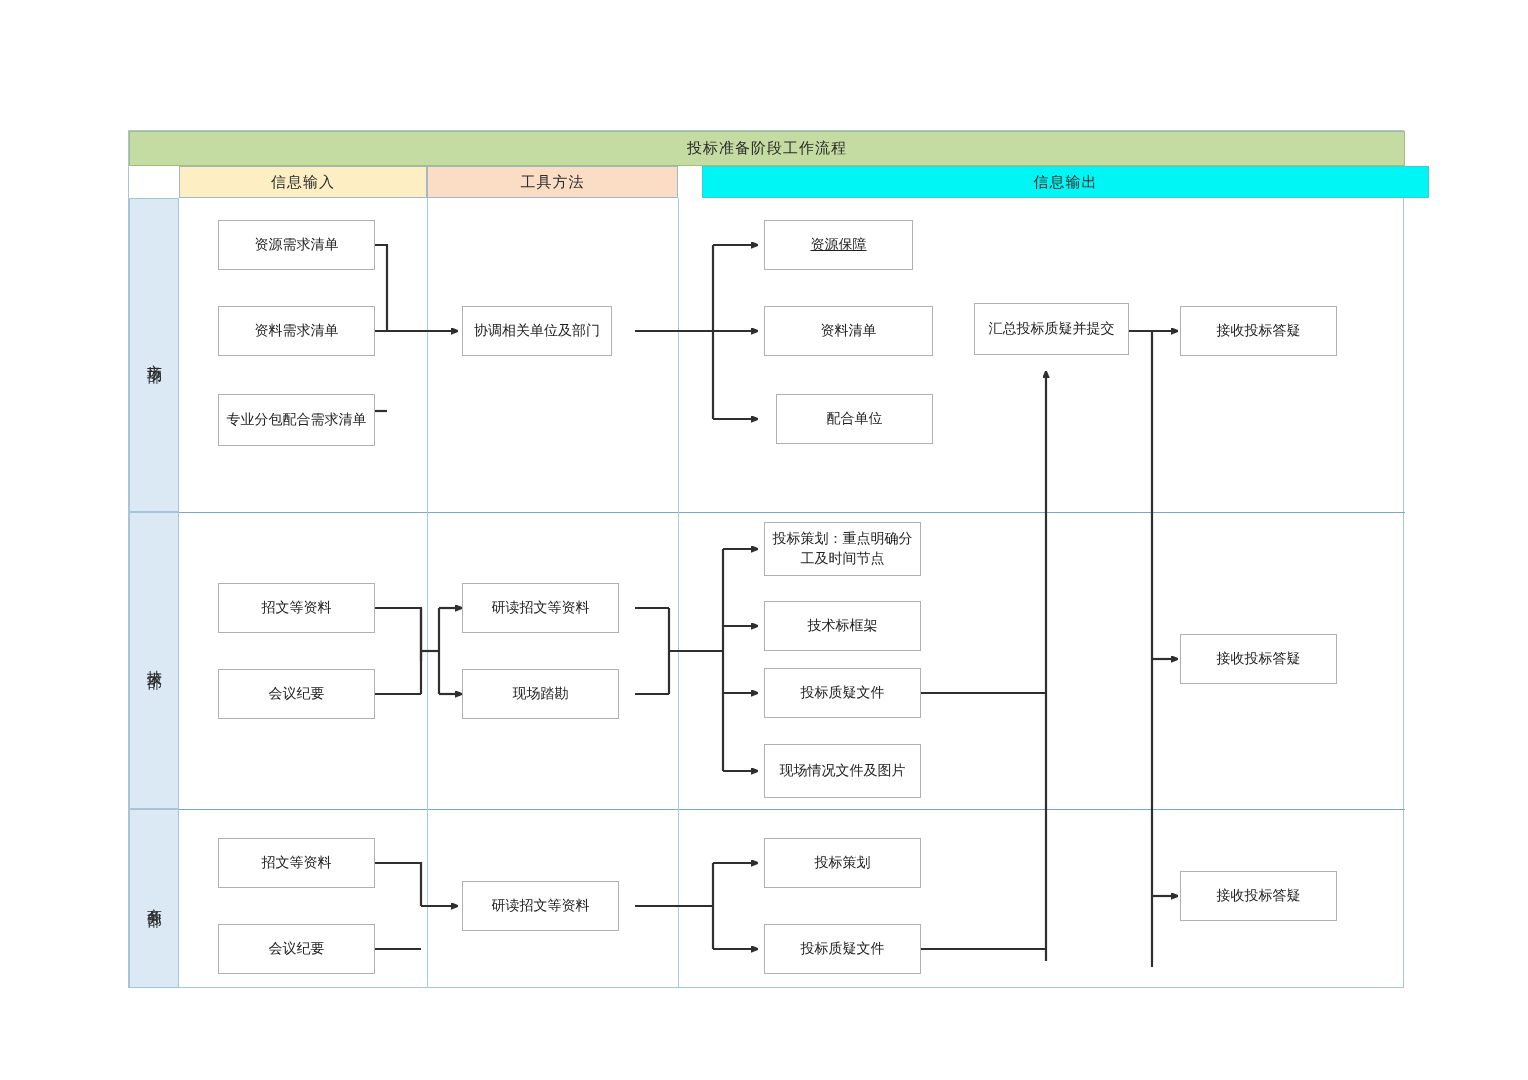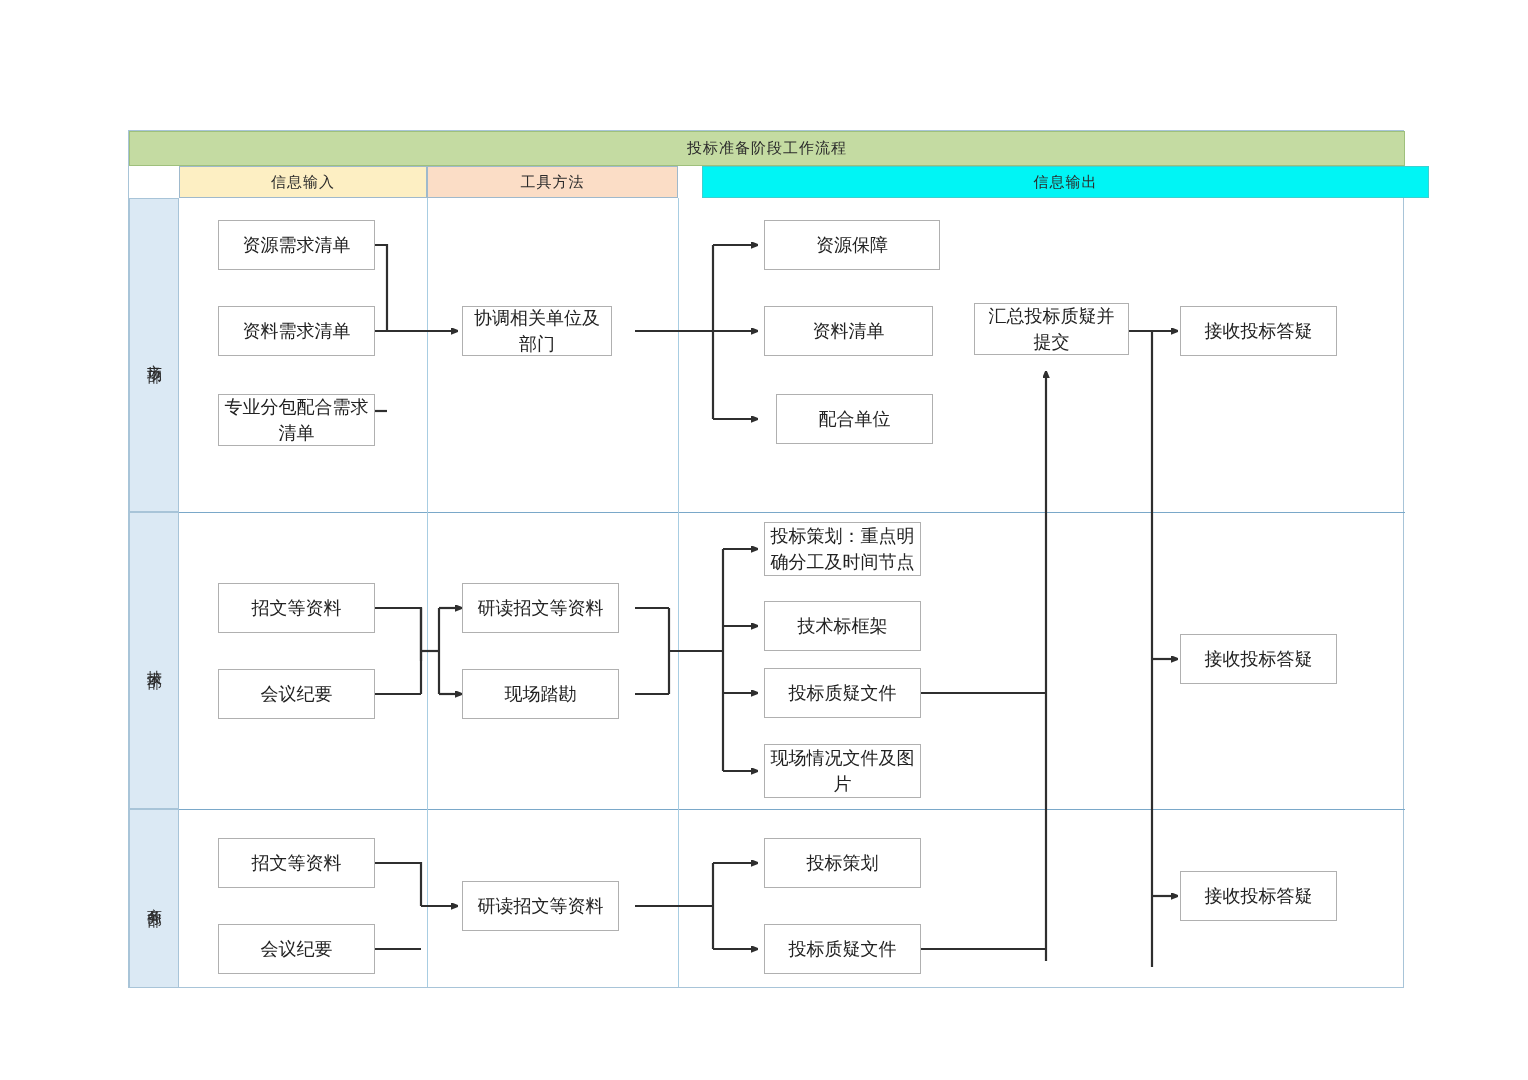--- a/index.html
+++ b/index.html
@@ -111,21 +111,21 @@
   
   .node {
     position: absolute;
     box-sizing: border-box;
     background: #ffffff;
     border: 1px solid #b0b0b0;
     display: flex;
     align-items: center;
     justify-content: center;
     text-align: center;
-    font-size: 18px;
+    font-size: 14px;
     color: #222222;
     line-height: 1.45;
     padding: 2px 5px;
   }
 
   
   #connectors {
     position: absolute;
     left: 0;
     top: 0;
@@ -223,21 +223,21 @@
 
     <path d="M1023,765 H1048" marker-end="url(#ah)"></path>
   </svg>
 
   <div class="node" style="left:89px;  top:89px;  width:157px; height:50px;">资源需求清单</div>
   <div class="node" style="left:89px;  top:175px; width:157px; height:50px;text-align:right;">资料需求清单</div>
   <div class="node" style="left:89px;  top:263px; width:157px; height:52px;">专业分包配合需求清单</div>
 
   <div class="node" style="left:333px; top:175px; width:150px; height:50px;">协调相关单位及部门</div>
 
-  <div class="node" style="left:635px; top:89px;  width:176px; height:50px;">资源保障</div>
+  <div class="node" style="left:635px; top:89px;  width:149px; height:50px;text-decoration:underline;">资源保障</div>
   <div class="node" style="left:635px; top:175px; width:169px; height:50px;">资料清单</div>
   <div class="node" style="left:635px; top:263px; width:157px; height:50px;margin-left:12px;">配合单位</div>
   <div class="node" style="left:845px; top:172px; width:155px; height:52px;">汇总投标质疑并提交</div>
   <div class="node" style="left:1051px; top:175px; width:157px; height:50px;">接收投标答疑</div>
 
   <div class="node" style="left:89px;  top:452px; width:157px; height:50px;">招文等资料</div>
   <div class="node" style="left:89px;  top:538px; width:157px; height:50px;">会议纪要</div>
 
   <div class="node" style="left:333px; top:452px; width:157px; height:50px;">研读招文等资料</div>
   <div class="node" style="left:333px; top:538px; width:157px; height:50px;">现场踏勘</div>

